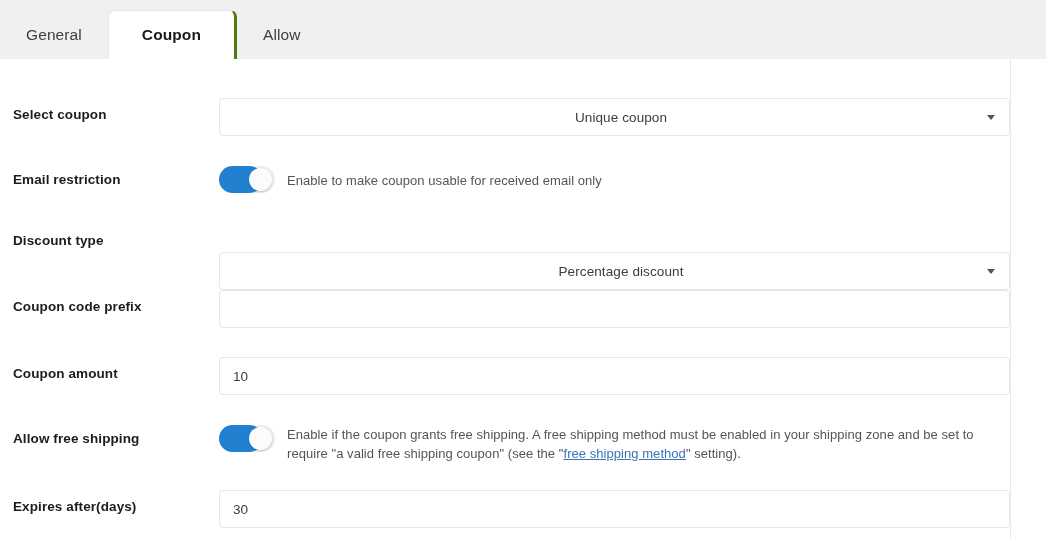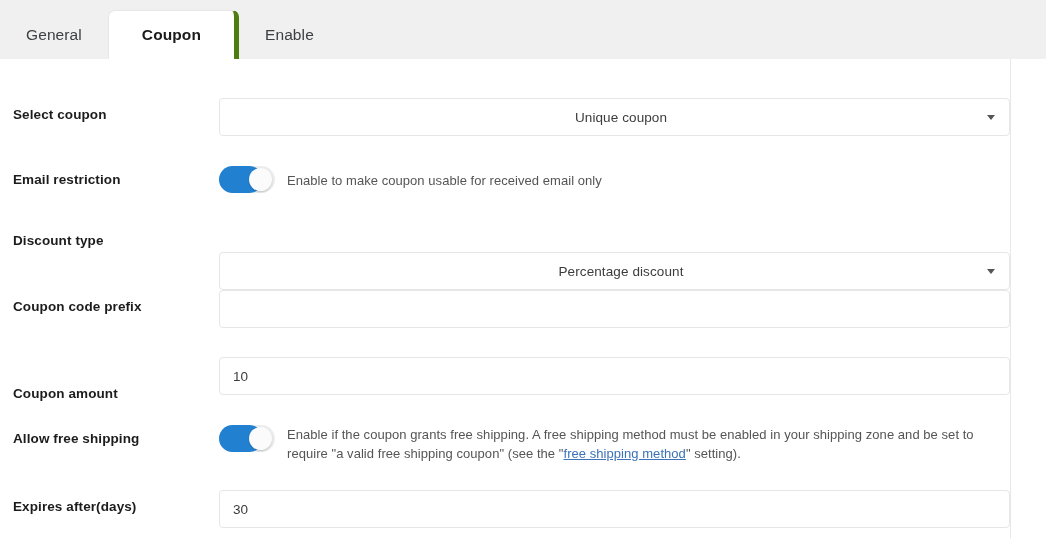--- a/index.html
+++ b/index.html
@@ -54,21 +54,21 @@
     text-align: center;
   }
   .tab.active {
     background: #ffffff;
     color: #1a1a1a;
     font-weight: bold;
     border-top-left-radius: 7px;
     border-top-right-radius: 7px;
     border-top: 1px solid #e6e6e6;
     border-left: 1px solid #e6e6e6;
-    border-right: 5px solid #4d7c0f;
+    border-right: 3px solid #4d7c0f;
     padding: 0 33px;
   }
 
   
   .panel {
     position: absolute;
     left: 0;
     top: 59px;
     width: 1011px;
     height: 479px;
@@ -189,21 +189,21 @@
 
   <div class="tabbar">
     <div class="tabs">
       <div class="tab">
         <span>General</span>
       </div>
       <div class="tab active">
         <span>Coupon</span>
       </div>
       <div class="tab">
-        <span>Enable</span>
+        <span>Allow</span>
       </div>
     </div>
   </div>
 
   <div class="panel"></div>
   <div class="panel-gutter"></div>
 
   <div class="row" style="top:98px;height:36px;">
     <div class="row-label" style="top:9px;">Select coupon</div>
     <div class="field select" style="top:0;">
@@ -230,21 +230,21 @@
   </div>
 
   <div class="row" style="top:290px;height:38px;border-radius:14px;">
     <div class="row-label" style="top:9px;">Coupon code prefix</div>
     <div class="field" style="top:0;">
       <span class="field-value"></span>
     </div>
   </div>
 
   <div class="row" style="top:357px;height:38px;">
-    <div class="row-label" style="top:9px;margin-top:20px;">Coupon amount</div>
+    <div class="row-label" style="top:9px;">Coupon amount</div>
     <div class="field" style="top:0;">
       <span class="field-value">10</span>
     </div>
   </div>
 
   <div class="row" style="top:425px;height:40px;">
     <div class="row-label" style="top:6px;">Allow free shipping</div>
     <div class="toggle" style="top:0;">
       <span class="track"></span>
       <span class="knob"></span>

